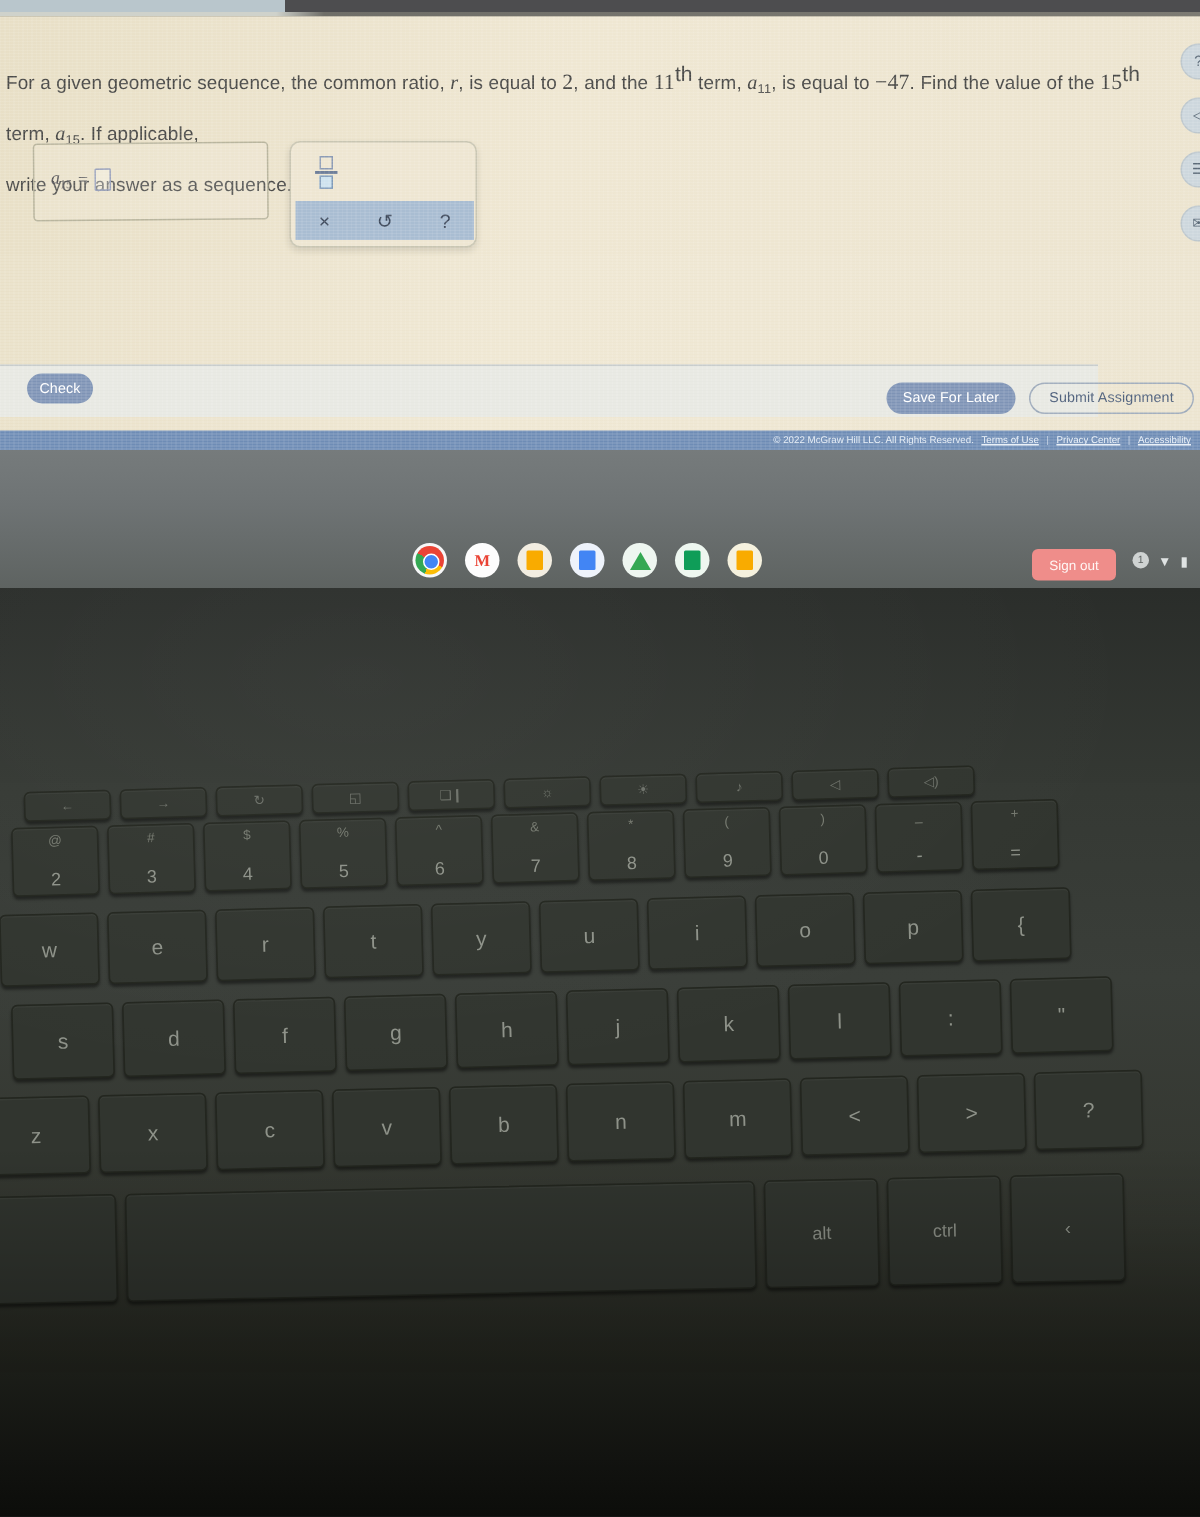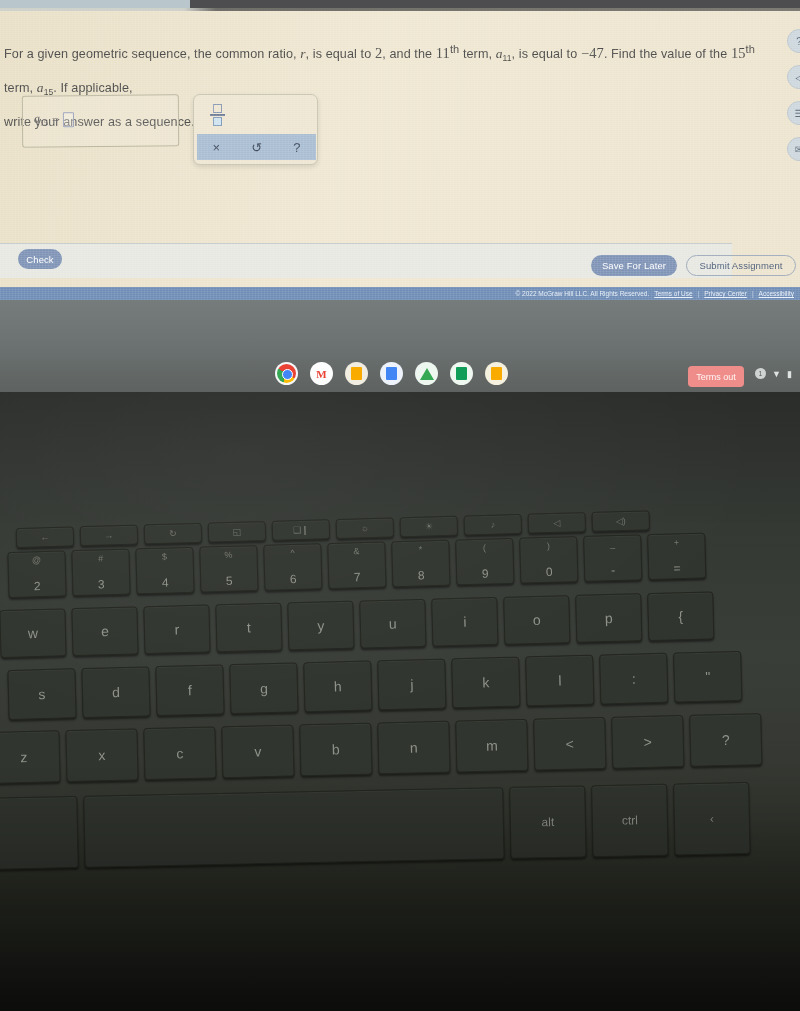--- a/index.html
+++ b/index.html
@@ -27,21 +27,21 @@
     content:""; position:absolute; inset:0; opacity:.28;
     background-image: repeating-linear-gradient(0deg, rgba(255,255,255,.35) 0 1px, transparent 1px 2px),
                       repeating-linear-gradient(90deg, rgba(255,255,255,.25) 0 1px, transparent 1px 3px);
     pointer-events:none;
   }
 
   .problem-text {
     position: absolute; left: 4px; top: 23px; width: 760px;
     font-size: 12.6px; color: #4a4a48; line-height: 30px; letter-spacing: .1px;
   }
-  .problem-text sup { font-size: 11px; vertical-align: super; margin-top: 16px; }
+  .problem-text sup { font-size: 14px; vertical-align: super; margin-top: 16px; }
   .problem-text sub { font-size: 8.5px; vertical-align: -3px; }
   .mathvar { font-family: "Liberation Serif", serif; font-style: italic; font-size: 13.5px; }
   .mathnum { font-family: "Liberation Serif", serif; font-size: 14.5px; }
 
   
   .answer-box {
     position: absolute; left: 22px; top: 84px; width: 157px; height: 52px;
     border: 1px solid #b9b59e; border-radius: 3px; background: rgba(255,255,255,.10);
     transform: rotate(-0.5deg);
   }
@@ -247,21 +247,21 @@
         </div>
       <div class="app app-sheets">
           <span class="doc-glyph" style="background:#0f9d58"></span>
         </div>
       <div class="app app-classroom">
           <span class="doc-glyph" style="background:#f9ab00"></span>
         </div>
     </div>
   </div>
 
-  <div class="signout">Terms out</div>
+  <div class="signout">Sign out</div>
   <div class="status-tray">
     <span class="tray-circle">1</span>
     <span class="tray-icon">▼</span>
     <span class="tray-icon">▮</span>
   </div>
 
   <div class="keyboard">
     <div class="kb-dark-top"></div>
     <div class="kb-rows">
       <div class="kb-row row-fn" id="row-fn">

